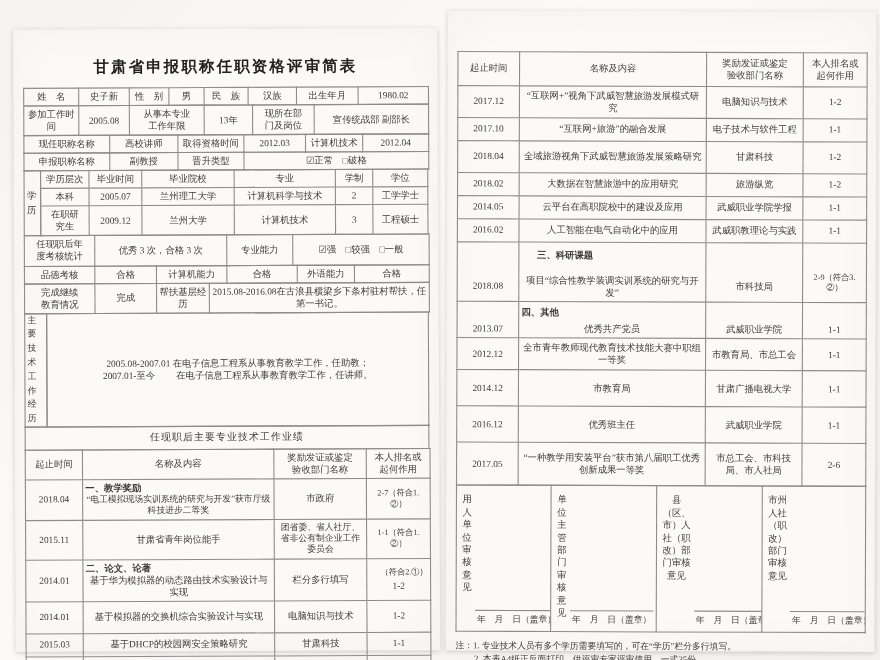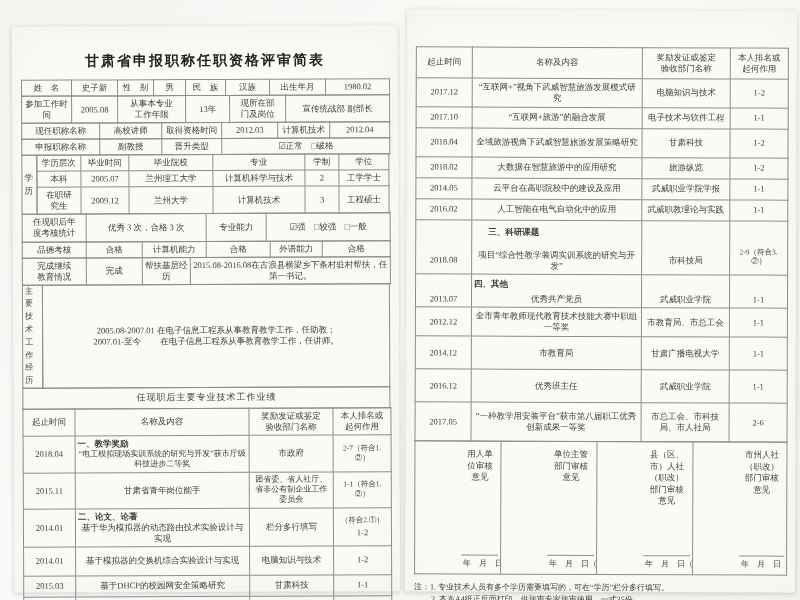--- a/index.html
+++ b/index.html
@@ -33,28 +33,28 @@
     font-size:8.5px;line-height:1.6;word-break:break-all;
     box-sizing:border-box;background:transparent;
   }
   .vnarrow{width:17px;padding:0 2px;}
   .vwide{width:21px;padding:0 2px;font-size:8px;}
   .band>table.t{flex:1;margin-top:0;margin-left:-1px;}
   .prewrap{white-space:pre-line;}
   .left{text-align:left;padding-left:4px;}
   .grp{font-weight:bold;text-align:left;}
   .grp:empty,.grprank:empty{display:none;}
-  .grprank{margin-bottom:2px;}
+  .grprank{margin-bottom:2px;text-align:right;}
   .sect td{font-size:9px;letter-spacing:1px;padding:4px 2px;}
   .bizrow td{height:16px;}
   .h24 td{height:24px;} .h28 td{height:28px;} .h34 td{height:34px;}
   .gaprow .grp{margin:4px 0 12px 14px;}
   .gaprow2 .grp{margin:1px 0 4px 0;}
   .rv{vertical-align:top;padding:0;height:128px;}
-  .rvbox{display:flex;flex-direction:column;height:128px;padding-left:44px;}
+  .rvbox{display:flex;flex-direction:row;height:128px;}
   .rvtitle{padding:5px 3px 0 3px;font-size:8.5px;line-height:1.35;text-align:center;}
   .rvdate{margin-top:auto;border-top:1px solid #8d8d8d;font-size:8px;padding:3px 2px;text-align:center;white-space:nowrap;}
   .notes{font-size:8px;line-height:1.5;margin-top:7px;color:#3b3b3b;}
   .notes .n2{padding-left:17px;}
   .spacer-top2{height:38px;}
 </style>
 </head>
 <body>
 
 <div class="page" id="page1">

